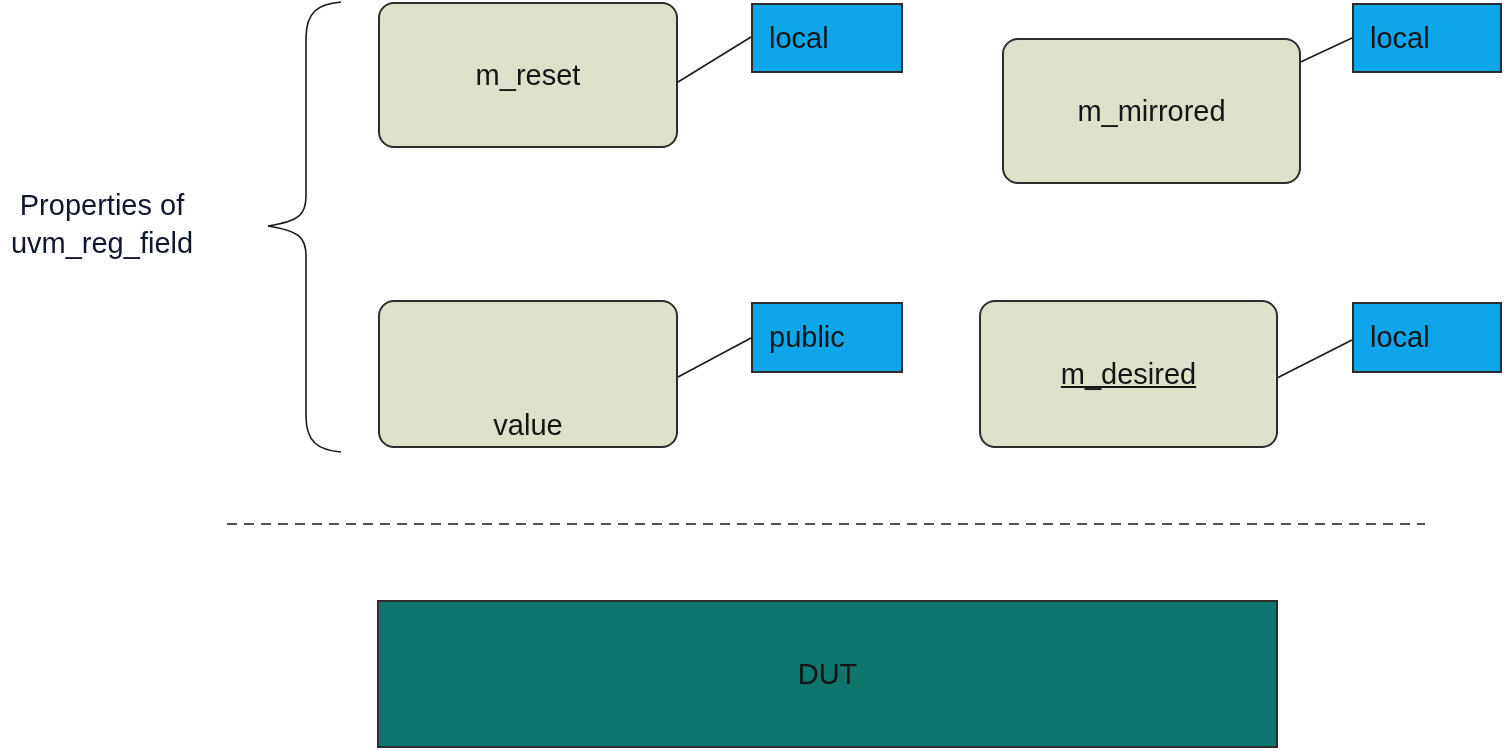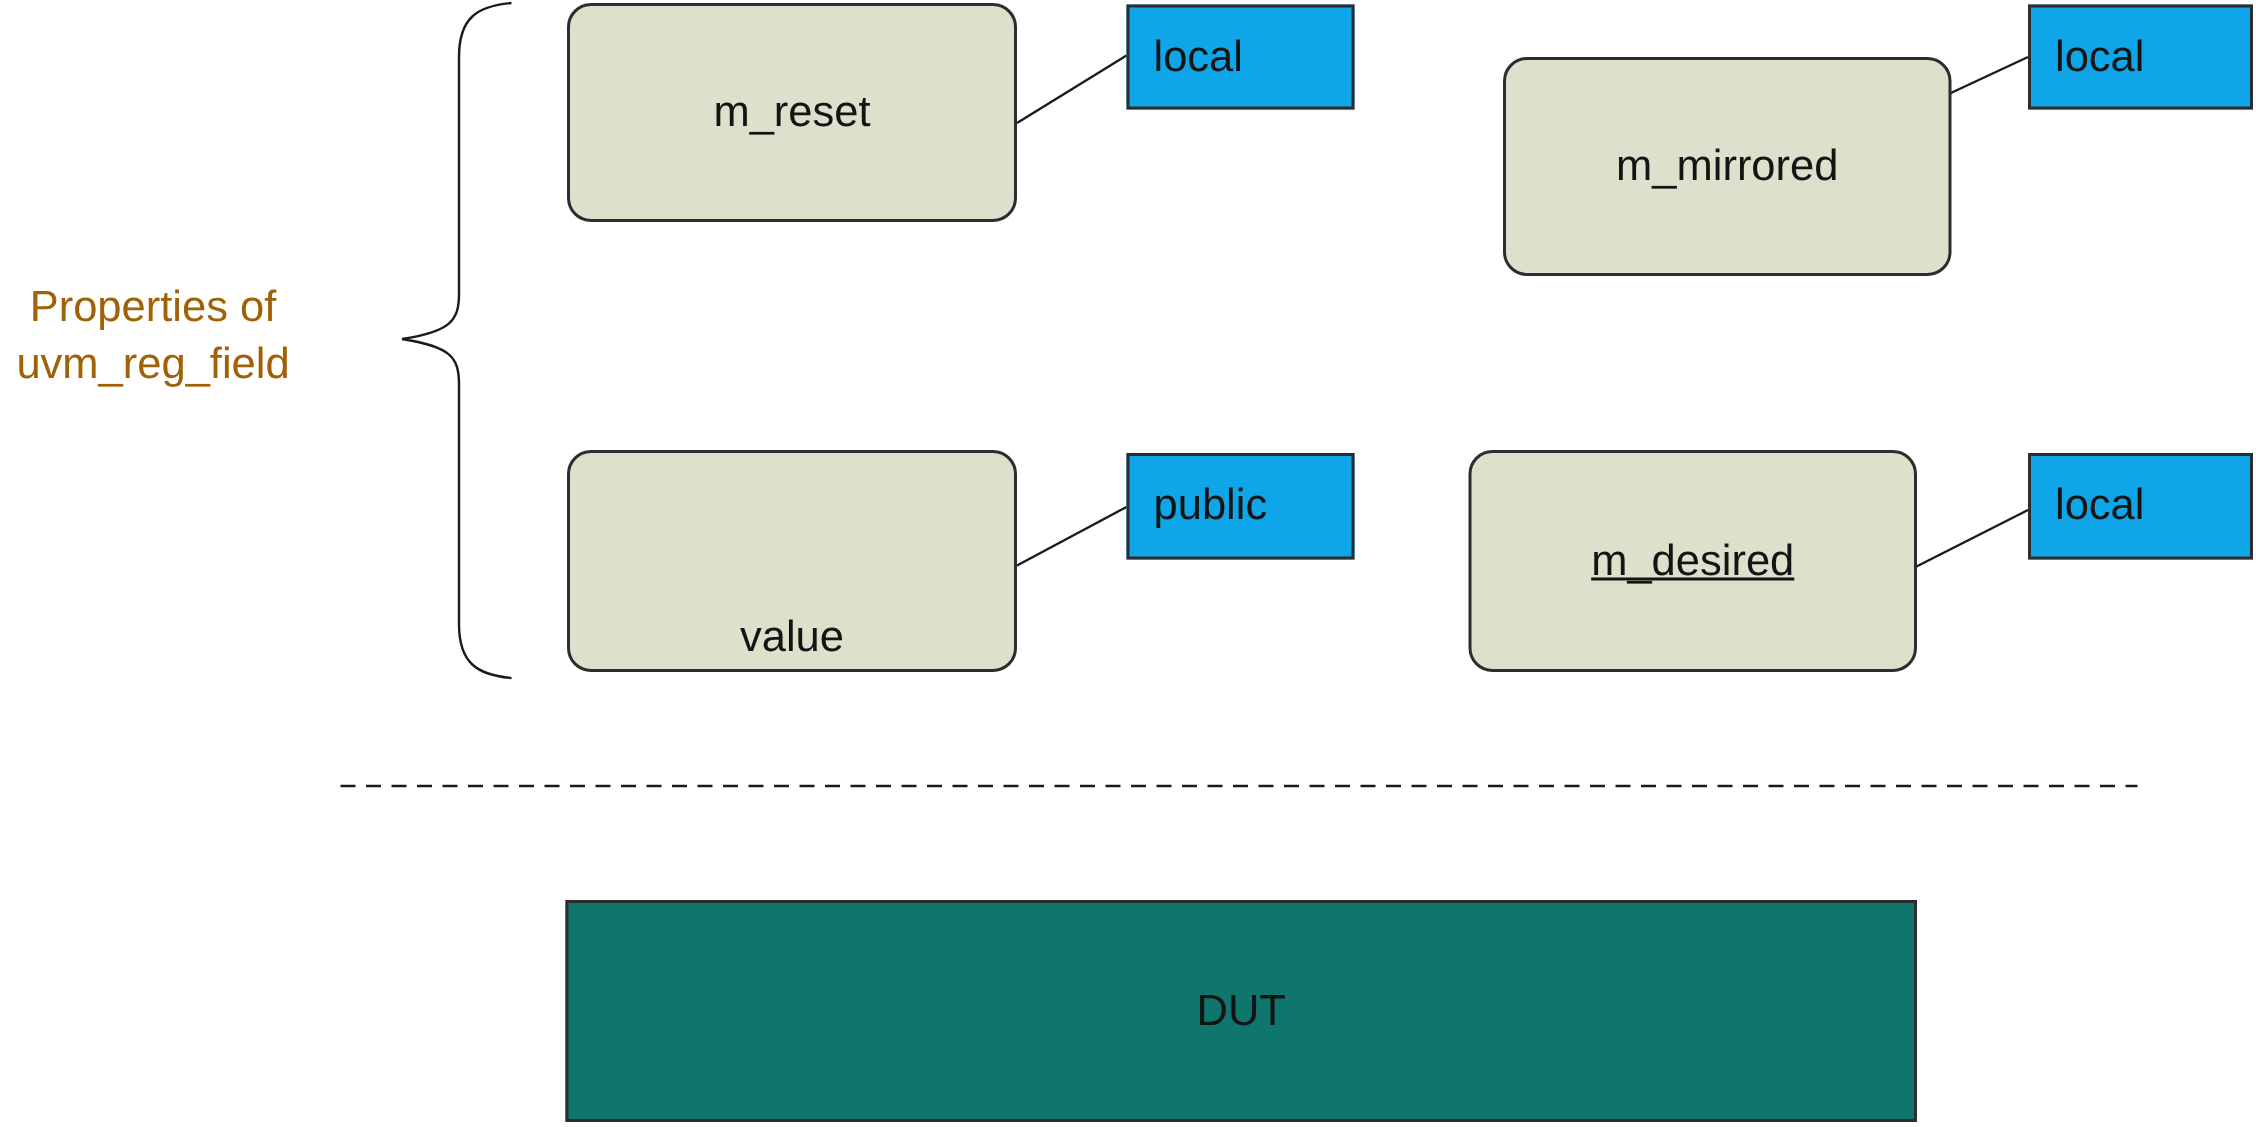--- a/index.html
+++ b/index.html
@@ -58,21 +58,21 @@
     justify-content: center;
     color: #141414;
     font-size: 29px;
   }
   .caption {
     position: absolute;
     left: 0;
     top: 186px;
     width: 204px;
     text-align: center;
-    color: #a16207;
+    color: #0f172a;
     font-size: 29px;
     line-height: 38px;
   }
   
   #box-m-reset    { left: 378px;  top: 2px;   width: 300px; height: 146px; align-items: center; }
   #box-m-mirrored { left: 1002px;  top: 2px;   width: 299px; height: 146px; margin-top: 36px; }
   #box-value      { left: 378px;  top: 300px; width: 300px; height: 148px; justify-content: flex-end; }
   #box-m-desired  { left: 979px;  top: 300px; width: 299px; height: 148px; text-decoration: underline; }
   #access-m-reset    { left: 751px;  top: 3px;   width: 152px; height: 70px; }
   #access-m-mirrored { left: 1352px; top: 3px;   width: 150px; height: 70px; }

